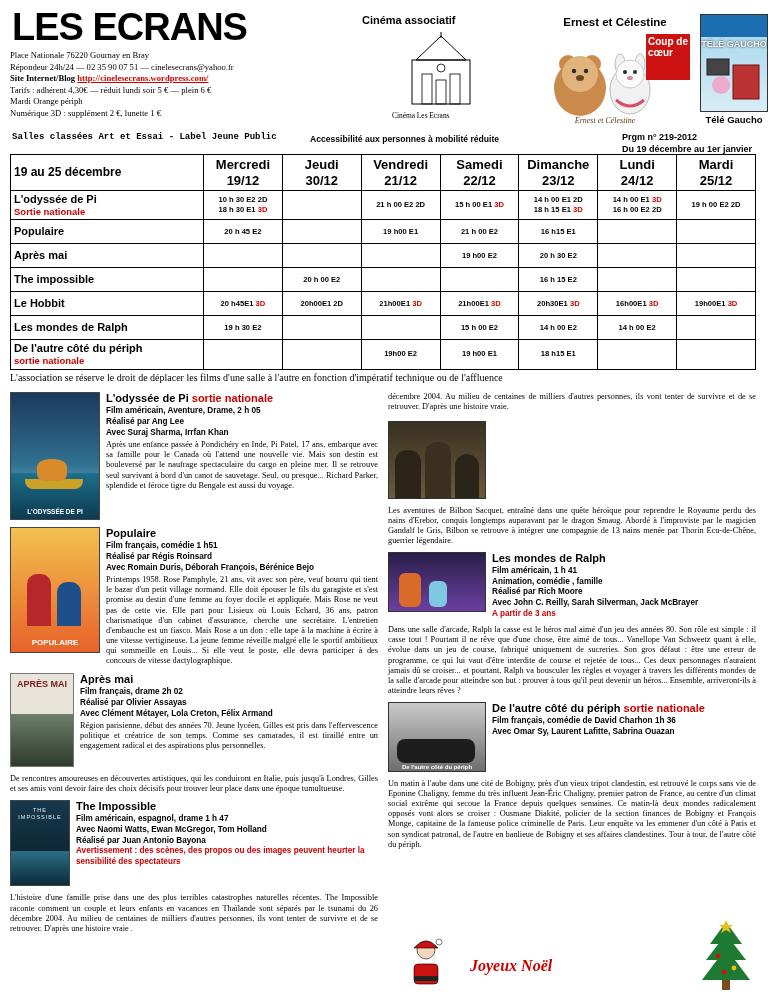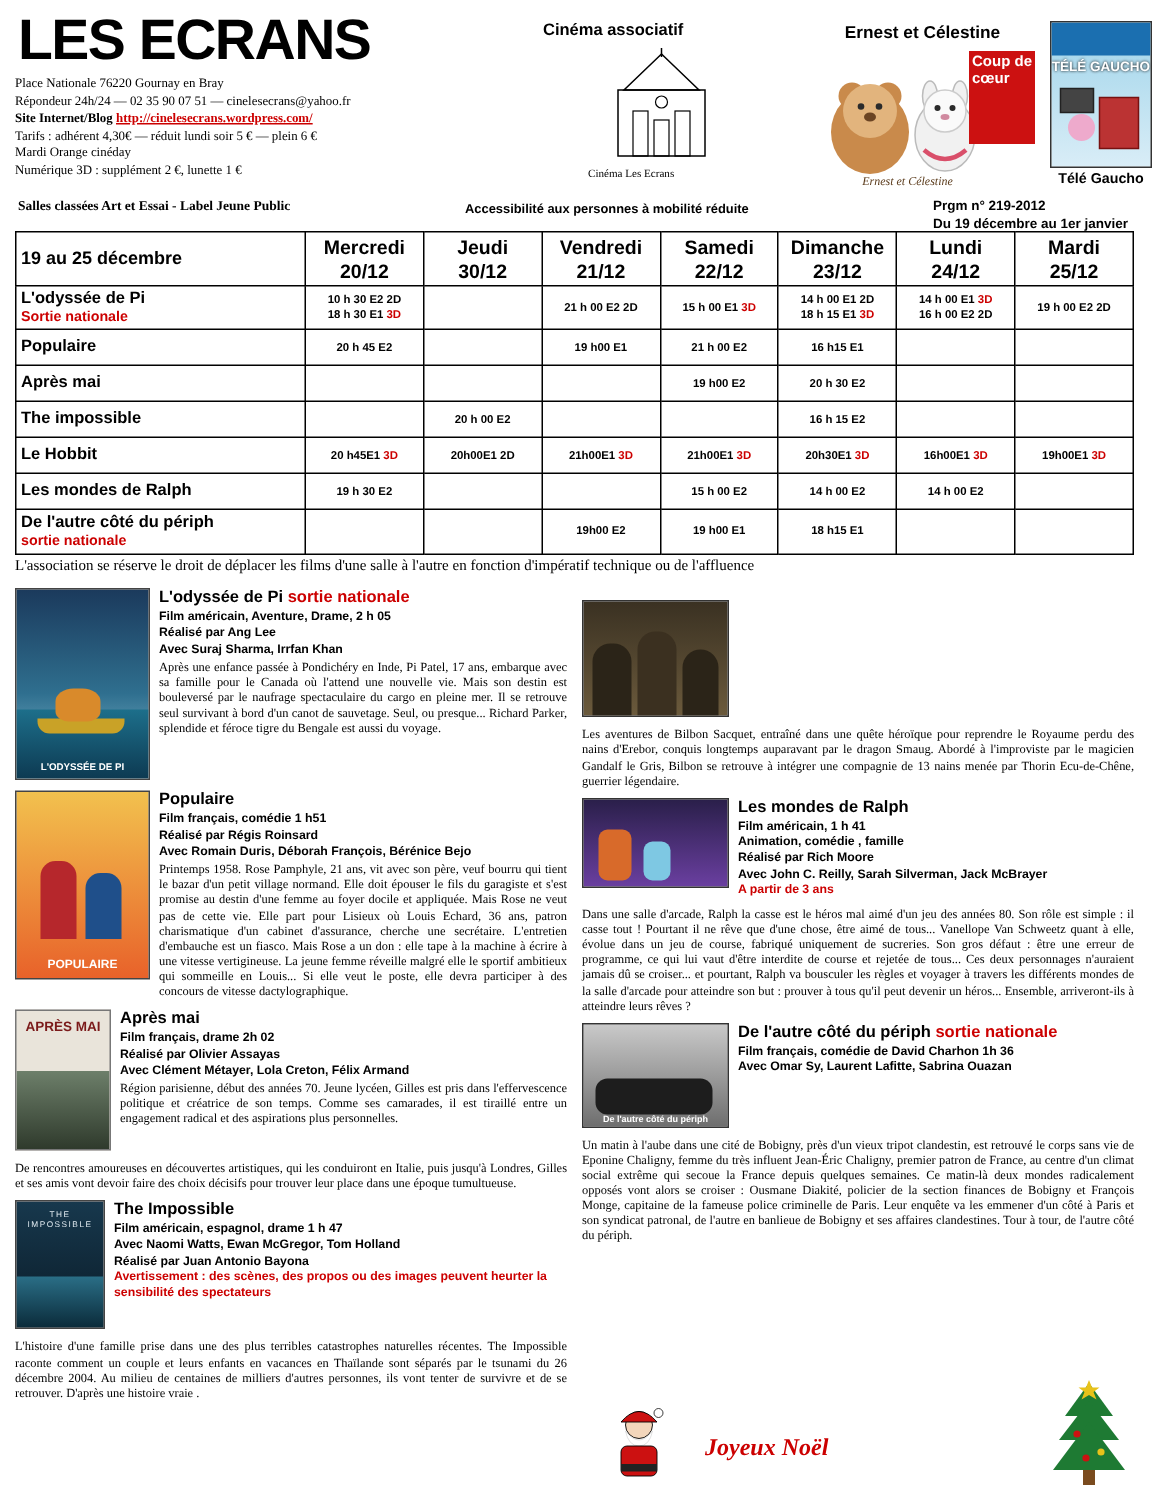--- a/index.html
+++ b/index.html
@@ -31,29 +31,29 @@
   .assoc { position:absolute; left:352px; top:6px; font-family:"Liberation Sans",sans-serif; font-size:11px; font-weight:bold;}
   .cine-label { position:absolute; left:382px; top:104px; font-size:7.4px; }
 
   
   .church { position:absolute; left:392px; top:22px; width:78px; height:78px; }
 
   
   .ec-title { position:absolute; left:545px; top:8px; width:120px; text-align:center; font-family:"Liberation Sans",sans-serif; font-weight:bold; font-size:11.5px; line-height:1.2;}
   .ec-img { position:absolute; left:520px; top:36px; width:150px; height:74px; }
   .ec-cap { position:absolute; left:520px; top:108px; width:150px; text-align:center; font-family:"Liberation Serif",serif; font-style:italic; font-size:8px; color:#5a3a1a;}
-  .coup { position:absolute; left:636px; top:26px; width:44px; height:62px; background:#cc1111; color:#fff;
+  .coup { position:absolute; left:636px; top:26px; width:44px; height:46px; background:#cc1111; color:#fff;
           font-family:"Liberation Sans",sans-serif; font-weight:bold; font-size:10px; line-height:1.08; padding:3px 2px; box-sizing:border-box; text-align:left;}
   
   .tg { position:absolute; left:690px; top:6px; width:66px; height:96px; border:1px solid #333; background:linear-gradient(#9fd4ea,#d9edf7); overflow:hidden;}
   .tg-top { height:22px; background:#1b6fb0; }
   .tg-txt { position:absolute; top:24px; left:0; width:100%; text-align:center; font-family:"Liberation Sans",sans-serif; font-weight:bold; font-size:9px; color:#fff; text-shadow:0 0 2px #000;}
   .tg-cap { position:absolute; left:684px; top:106px; width:80px; text-align:center; font-family:"Liberation Sans",sans-serif; font-weight:bold; font-size:9.5px;}
 
-  .salles { position:absolute; left:2px; top:124px; font-family:Liberation Serif, serif; font-weight:bold; font-size:9px;}
+  .salles { position:absolute; left:2px; top:124px; font-family:Liberation Mono, monospace; font-weight:bold; font-size:9px;}
   .access { position:absolute; left:300px; top:126px; font-family:"Liberation Sans",sans-serif; font-weight:bold; font-size:8.6px;}
   .prgm { position:absolute; right:6px; top:124px; text-align:left; font-family:"Liberation Sans",sans-serif; font-weight:bold; font-size:9px; line-height:1.3;}
 
   
   table.grid { border-collapse:collapse; width:746px; margin-top:6px; table-layout:fixed; }
   table.grid td, table.grid th { border:1px solid #000; padding:2px 3px; vertical-align:middle; }
   table.grid thead th { font-family:"Liberation Sans",sans-serif; font-weight:bold; font-size:13px; text-align:center; line-height:1.2; height:30px;}
   .col-title { width:186px; text-align:left !important; font-size:12px !important; }
   .film-cell { font-family:"Liberation Sans",sans-serif; font-weight:bold; font-size:11px; height:19px; }
   .film-cell .sub { display:block; color:#cc0000; font-size:9.5px; font-weight:bold; }
@@ -162,37 +162,37 @@
     <div class="tg-cap">Télé Gaucho</div>
 
     <div class="hdr-lines">
       <div>Place Nationale 76220 Gournay en Bray</div>
       <div>Répondeur 24h/24 — 02 35 90 07 51 — cinelesecrans@yahoo.fr</div>
       <div>
         <span class="bold">Site Internet/Blog</span>
         <span class="url">http://cinelesecrans.wordpress.com/</span>
       </div>
       <div>Tarifs : adhérent 4,30€ — réduit lundi  soir 5 € — plein 6 €</div>
-      <div>Mardi Orange cinéday</div>
+      <div>Mardi Orange périph</div>
       <div>Numérique 3D : supplément 2 €, lunette 1 €</div>
     </div>
 
     <div class="salles">Salles classées Art et Essai - Label Jeune Public</div>
     <div class="access">Accessibilité aux personnes à mobilité réduite</div>
     <div class="prgm">
       <div>Prgm n° 219-2012</div>
       <div>Du 19 décembre au 1er janvier</div>
     </div>
   </div>
 
   <table class="grid">
     <thead>
       <tr>
         <th class="col-title">19 au 25 décembre</th>
-        <th><span>Mercredi</span><br><span>20/12</span></th>
+        <th><span>Mercredi</span><br><span>19/12</span></th>
         <th><span>Jeudi</span><br><span>30/12</span></th>
         <th><span>Vendredi</span><br><span>21/12</span></th>
         <th><span>Samedi</span><br><span>22/12</span></th>
         <th><span>Dimanche</span><br><span>23/12</span></th>
         <th><span>Lundi</span><br><span>24/12</span></th>
         <th><span>Mardi</span><br><span>25/12</span></th>
       </tr>
     </thead>
     <tbody id="schedule-body">
         <tr>
@@ -400,20 +400,23 @@
             <div>Réalisé par  Juan Antonio Bayona</div>
           </div>
           <div class="warn">Avertissement : des scènes, des propos ou des images peuvent heurter la sensibilité des spectateurs</div>
         </div>
       </div>
       <div class="full">L'histoire d'une famille prise dans une des plus terribles catastrophes naturelles récentes. The Impossible raconte comment un couple et leurs enfants en vacances en Thaïlande sont séparés par le tsunami du 26 décembre 2004. Au milieu de centaines de milliers d'autres personnes, ils vont tenter de survivre et de se retrouver. D'après une histoire vraie .</div>
     </div>
 
     <div class="col">
 
+      <div class="full" style="margin-top:0">
+        décembre 2004. Au milieu de centaines de milliers d'autres personnes, ils vont tenter de survivre et de se retrouver. D'après une histoire vraie.
+      </div>
 
       <div class="film" style="margin-top:8px">
         <div class="poster p-hobbit">
           <div class="f1"></div>
             <div class="f2"></div>
             <div class="f3"></div>
         </div>
       </div>
       <div class="full">Les aventures de Bilbon Sacquet, entraîné dans une quête héroïque pour reprendre le Royaume perdu des nains d'Erebor, conquis longtemps auparavant par le dragon Smaug. Abordé à l'improviste par le magicien Gandalf le Gris, Bilbon se retrouve à intégrer une compagnie de 13 nains menée par Thorin Ecu-de-Chêne, guerrier légendaire.</div>
 

